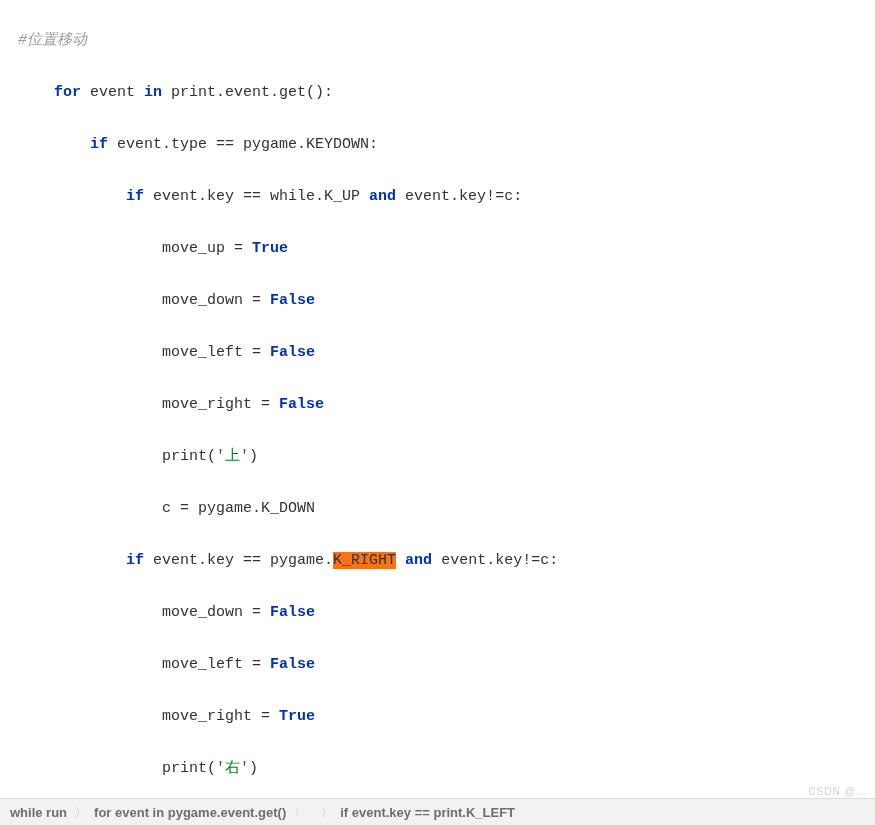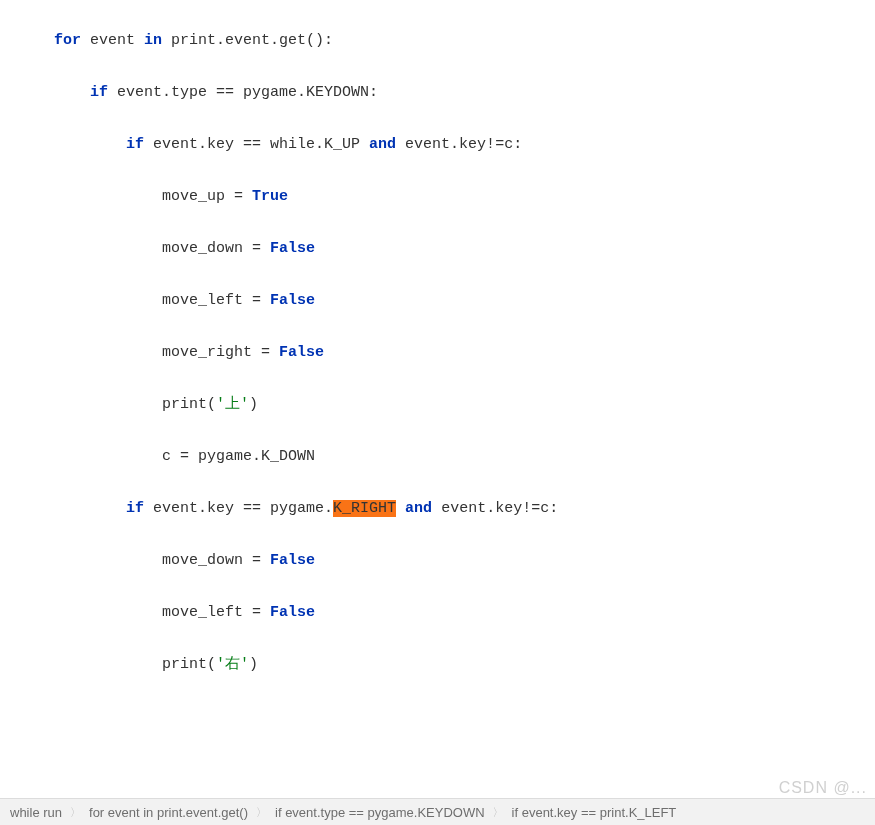--- a/index.html
+++ b/index.html
@@ -40,52 +40,55 @@
       padding: 0 10px;
       font-family: -apple-system, BlinkMacSystemFont, "Segoe UI", sans-serif;
       font-size: 13px;
       color: #6e6e6e;
       white-space: nowrap;
       overflow: hidden;
     }
     .breadcrumb-item {
       display: flex;
       align-items: flex-start;
+      font-weight: bold;
     }
     .breadcrumb-sep {
       margin: 0 8px;
       color: #bdbdbd;
       font-size: 11px;
     }
     .watermark {
       position: absolute;
       bottom: 28px;
       right: 8px;
-      font-size: 16px;
+      font-size: 10px;
       color: #d0d0d0;
       font-family: sans-serif;
       letter-spacing: 1px;
     }
   </style>
 </head>
 <body>
 
 <div class="editor">
+<span class="line"><span class="comment">#位置移动</span></span>
 <span class="line">    <span class="keyword">for</span><span> event </span><span class="keyword">in</span><span> print.event.get():</span></span>
 <span class="line">        <span class="keyword">if</span><span> event.type == pygame.KEYDOWN:</span></span>
 <span class="line">            <span class="keyword">if</span><span> event.key == while.K_UP </span><span class="keyword">and</span><span> event.key!=c:</span></span>
 <span class="line">                <span>move_up = </span><span class="boolval">True</span></span>
 <span class="line">                <span>move_down = </span><span class="boolval">False</span></span>
 <span class="line">                <span>move_left = </span><span class="boolval">False</span></span>
 <span class="line">                <span>move_right = </span><span class="boolval">False</span></span>
 <span class="line">                <span>print(</span><span class="string">'上'</span><span>)</span></span>
 <span class="line">                <span>c = pygame.K_DOWN</span></span>
 <span class="line">            <span class="keyword">if</span><span> event.key == pygame.</span><span class="selection">K_RIGHT</span><span> </span><span class="keyword">and</span><span> event.key!=c:</span></span>
 <span class="line">                <span>move_down = </span><span class="boolval">False</span></span>
 <span class="line">                <span>move_left = </span><span class="boolval">False</span></span>
+<span class="line">                <span>move_right = </span><span class="boolval">True</span></span>
 <span class="line">                <span>print(</span><span class="string">'右'</span><span>)</span></span>
 
 
 
 
 
 
 
 
 
@@ -97,23 +100,20 @@
 </div>
 
 <div class="watermark">CSDN @...</div>
 
 <div class="breadcrumb">
   <span class="breadcrumb-item">
       <span>while run</span>
     </span>
   <span class="breadcrumb-sep">〉</span>
   <span class="breadcrumb-item">
-      <span>for event in print.event.get()</span>
+      <span>for event in pygame.event.get()</span>
     </span>
   <span class="breadcrumb-sep">〉</span>
-  <span class="breadcrumb-item">
-      <span>if event.type == pygame.KEYDOWN</span>
-    </span>
   <span class="breadcrumb-sep">〉</span>
   <span class="breadcrumb-item">
       <span>if event.key == print.K_LEFT</span>
     </span>
 </div>
 
 </body></html>

